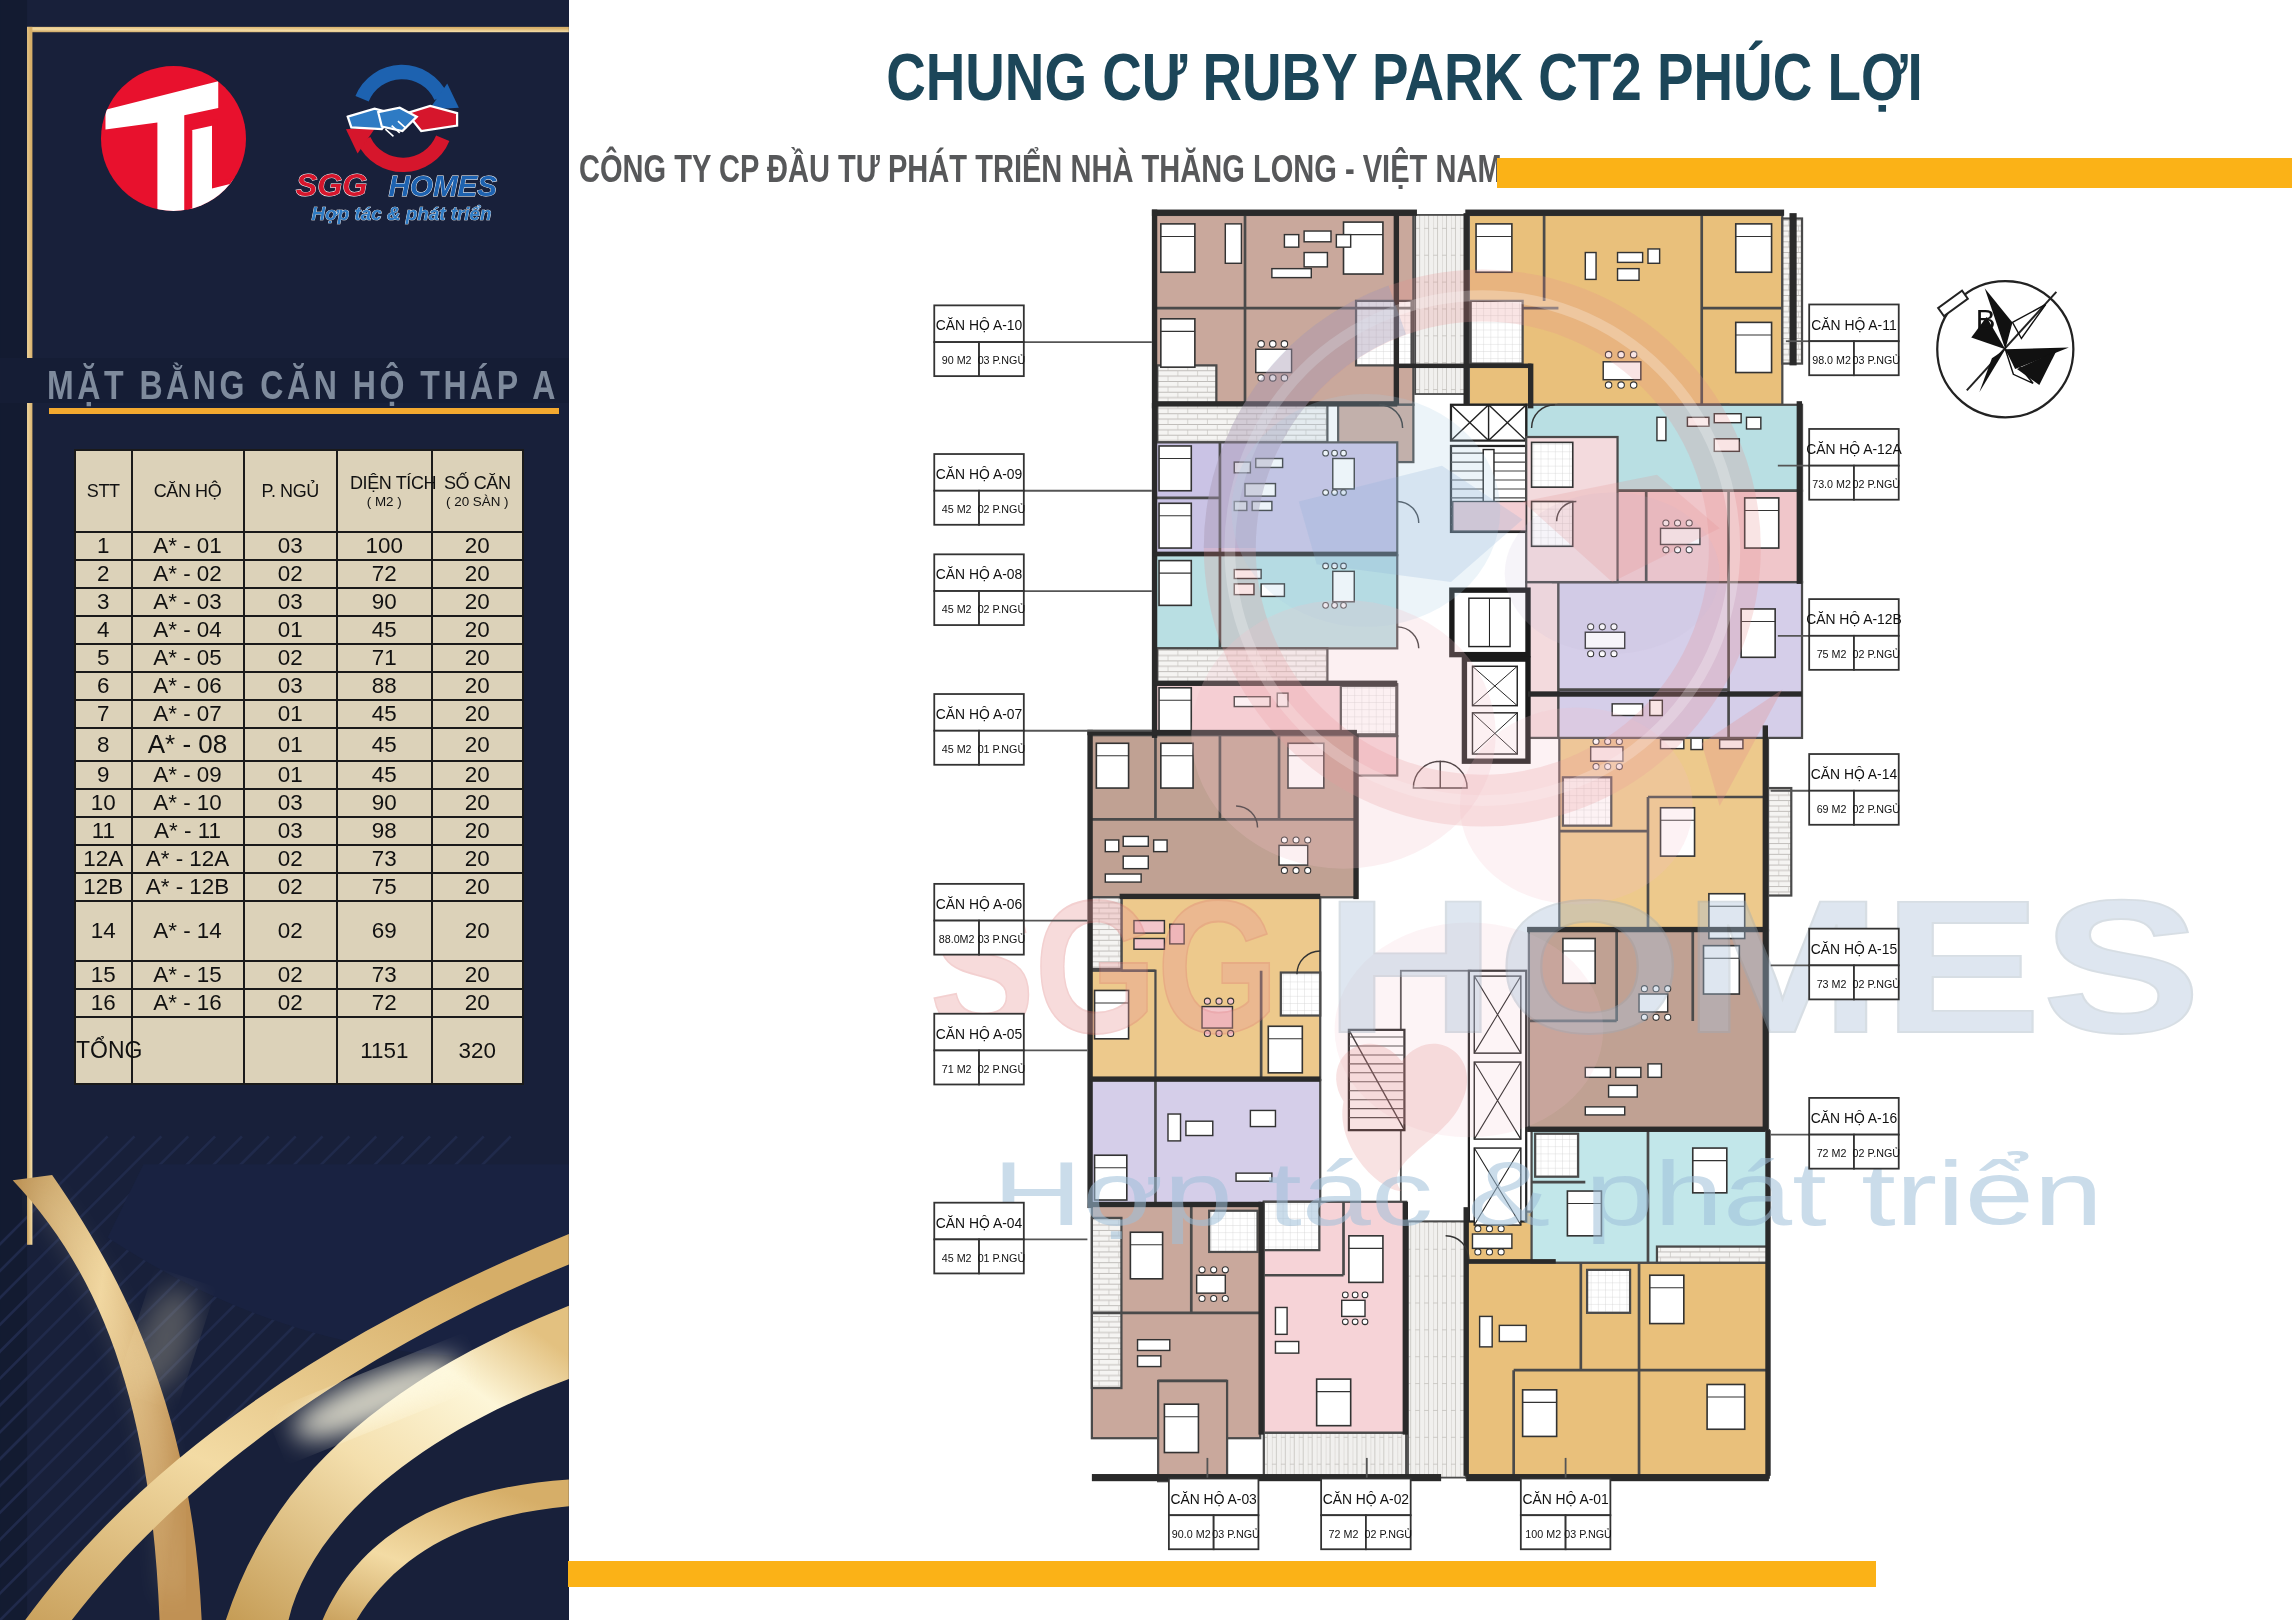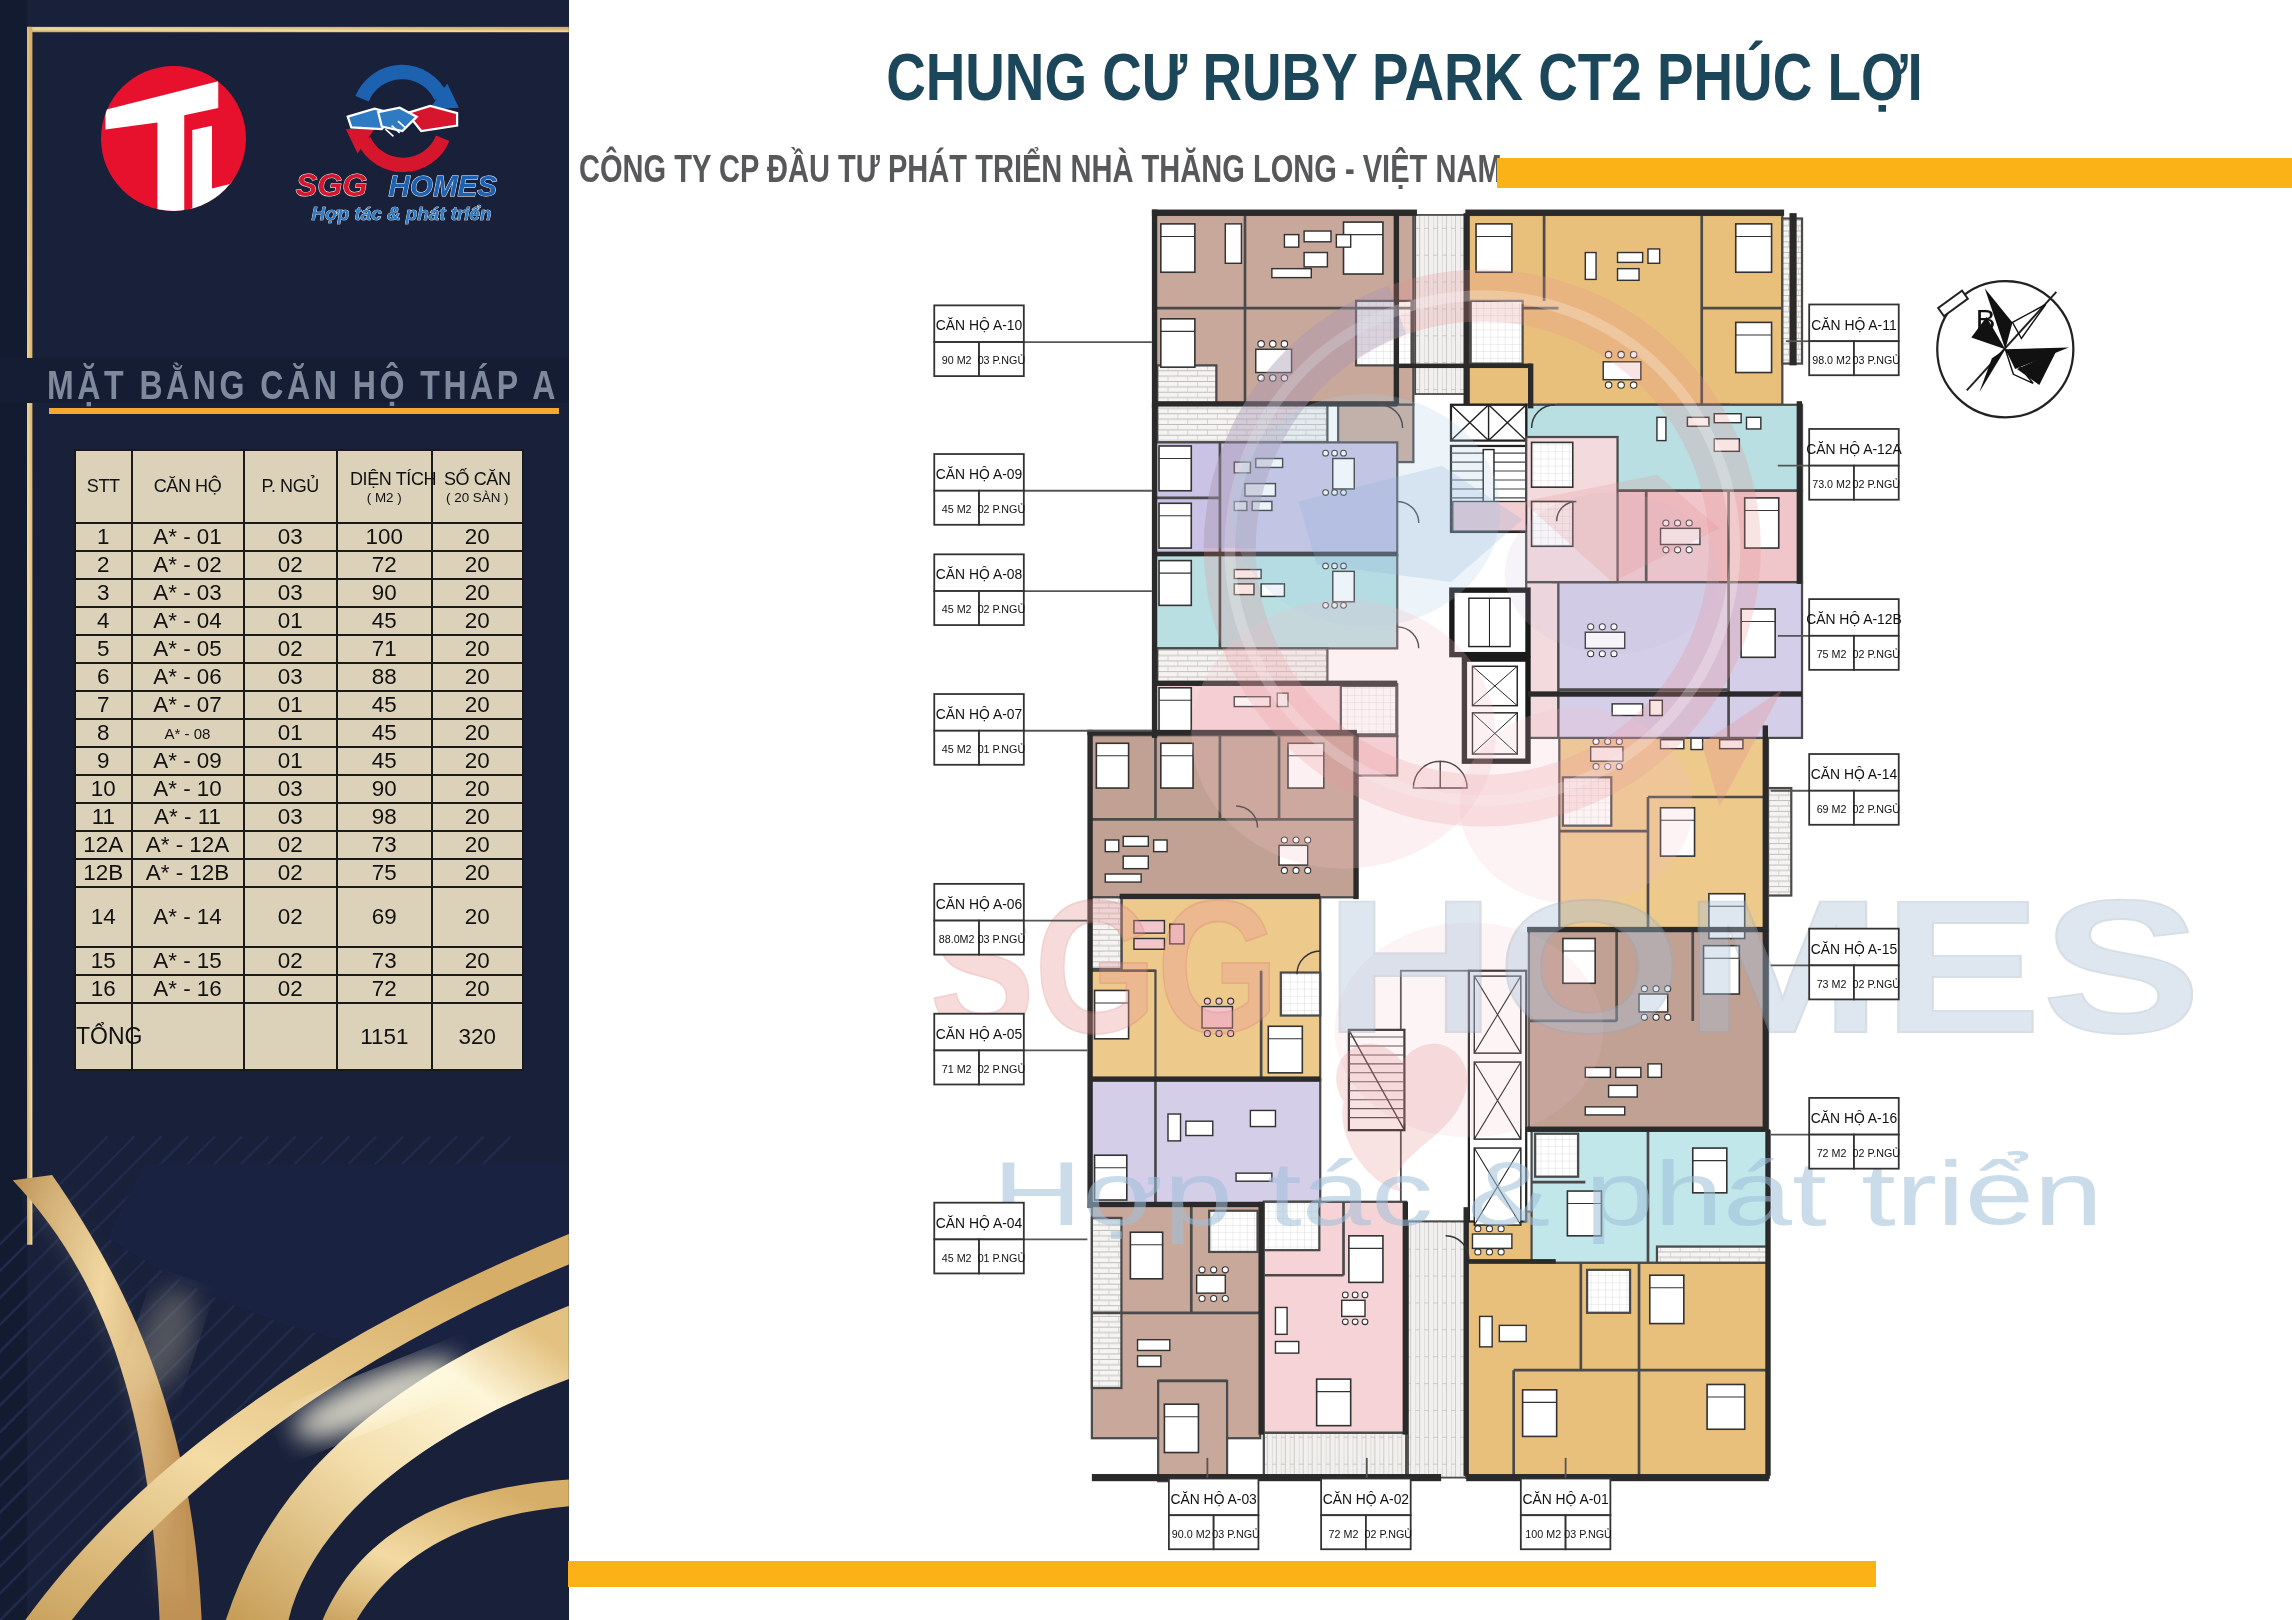--- a/index.html
+++ b/index.html
@@ -119,21 +119,21 @@
   <div class="abs" id="tablewrap" style="left:74px;top:449px;">
         <table style="border-collapse:collapse;background:#dcd2b9;table-layout:fixed;width:450px;">
           <colgroup>
             <col style="width:55px;">
             <col style="width:109px;">
             <col style="width:91px;">
             <col style="width:92px;">
             <col style="width:89px;">
           </colgroup>
           <tbody>
-            <tr style="height:73px;">
+            <tr style="height:82px;">
               <td style="border:2.7px solid #1a1a1a;text-align:center;vertical-align:middle;padding:0;">
                 <div style="font-size:18px;color:#111;white-space:nowrap;letter-spacing:-0.4px;">STT</div>
               </td>
               <td style="border:2.7px solid #1a1a1a;text-align:center;vertical-align:middle;padding:0;">
                 <div style="font-size:18px;color:#111;white-space:nowrap;letter-spacing:-0.4px;">CĂN HỘ</div>
               </td>
               <td style="border:2.7px solid #1a1a1a;text-align:center;vertical-align:middle;padding:0;">
                 <div style="font-size:18px;color:#111;white-space:nowrap;letter-spacing:-0.4px;">P. NGỦ</div>
               </td>
               <td style="border:2.7px solid #1a1a1a;text-align:center;vertical-align:middle;padding:12px;">
@@ -189,21 +189,21 @@
             </tr>
             <tr style="height:28px;">
               <td style="border:2.7px solid #1a1a1a;text-align:center;font-size:22.4px;color:#111;padding:0;white-space:nowrap;overflow:hidden;">7</td>
               <td style="border:2.7px solid #1a1a1a;text-align:center;font-size:22.4px;color:#111;padding:0;white-space:nowrap;overflow:hidden;">A* - 07</td>
               <td style="border:2.7px solid #1a1a1a;text-align:center;font-size:22.4px;color:#111;padding:0;white-space:nowrap;overflow:hidden;">01</td>
               <td style="border:2.7px solid #1a1a1a;text-align:center;font-size:22.4px;color:#111;padding:0;white-space:nowrap;overflow:hidden;">45</td>
               <td style="border:2.7px solid #1a1a1a;text-align:center;font-size:22.4px;color:#111;padding:0;white-space:nowrap;overflow:hidden;">20</td>
             </tr>
             <tr style="height:28px;">
               <td style="border:2.7px solid #1a1a1a;text-align:center;font-size:22.4px;color:#111;padding:0;white-space:nowrap;overflow:hidden;">8</td>
-              <td style="border:2.7px solid #1a1a1a;text-align:center;font-size:15px;color:#111;padding:0;white-space:nowrap;overflow:hidden;">A* - 08</td>
+              <td style="border:2.7px solid #1a1a1a;text-align:center;font-size:26px;color:#111;padding:0;white-space:nowrap;overflow:hidden;">A* - 08</td>
               <td style="border:2.7px solid #1a1a1a;text-align:center;font-size:22.4px;color:#111;padding:0;white-space:nowrap;overflow:hidden;">01</td>
               <td style="border:2.7px solid #1a1a1a;text-align:center;font-size:22.4px;color:#111;padding:0;white-space:nowrap;overflow:hidden;">45</td>
               <td style="border:2.7px solid #1a1a1a;text-align:center;font-size:22.4px;color:#111;padding:0;white-space:nowrap;overflow:hidden;">20</td>
             </tr>
             <tr style="height:28px;">
               <td style="border:2.7px solid #1a1a1a;text-align:center;font-size:22.4px;color:#111;padding:0;white-space:nowrap;overflow:hidden;">9</td>
               <td style="border:2.7px solid #1a1a1a;text-align:center;font-size:22.4px;color:#111;padding:0;white-space:nowrap;overflow:hidden;">A* - 09</td>
               <td style="border:2.7px solid #1a1a1a;text-align:center;font-size:22.4px;color:#111;padding:0;white-space:nowrap;overflow:hidden;">01</td>
               <td style="border:2.7px solid #1a1a1a;text-align:center;font-size:22.4px;color:#111;padding:0;white-space:nowrap;overflow:hidden;">45</td>
               <td style="border:2.7px solid #1a1a1a;text-align:center;font-size:22.4px;color:#111;padding:0;white-space:nowrap;overflow:hidden;">20</td>

